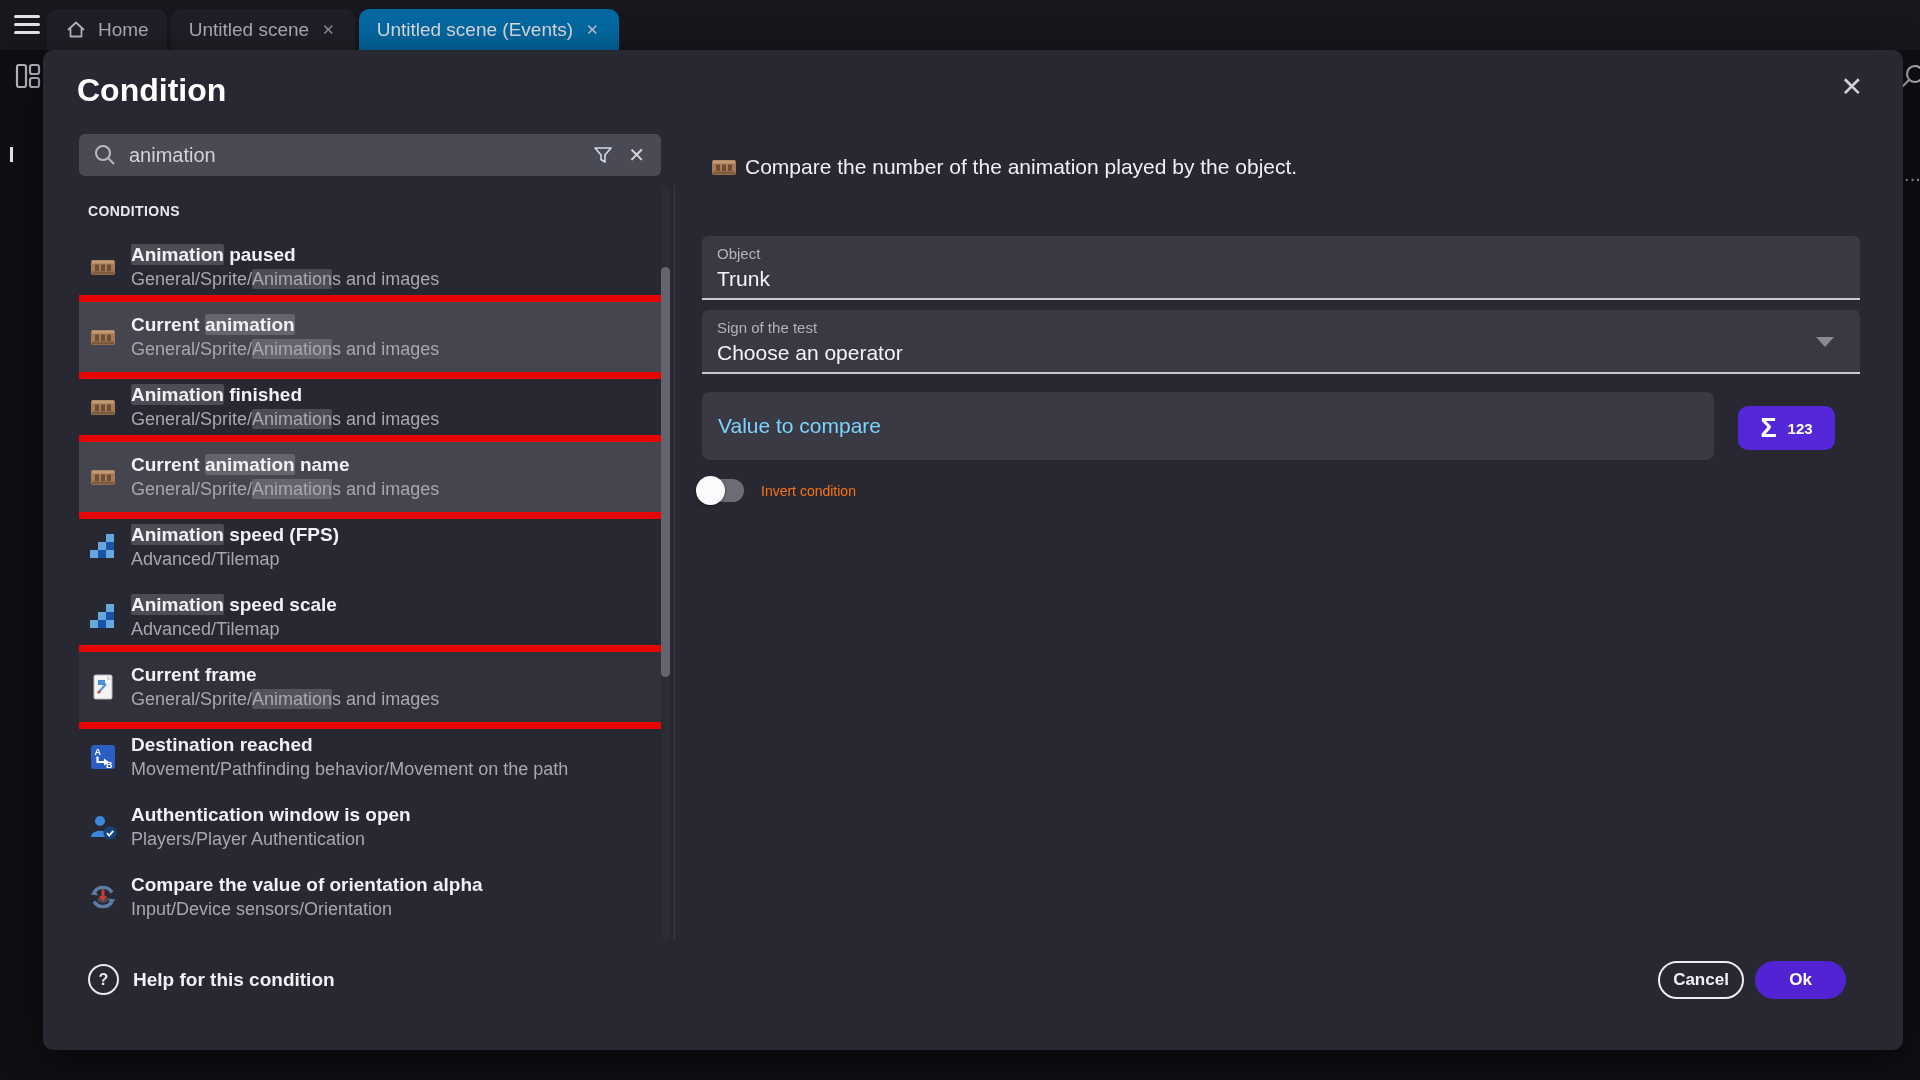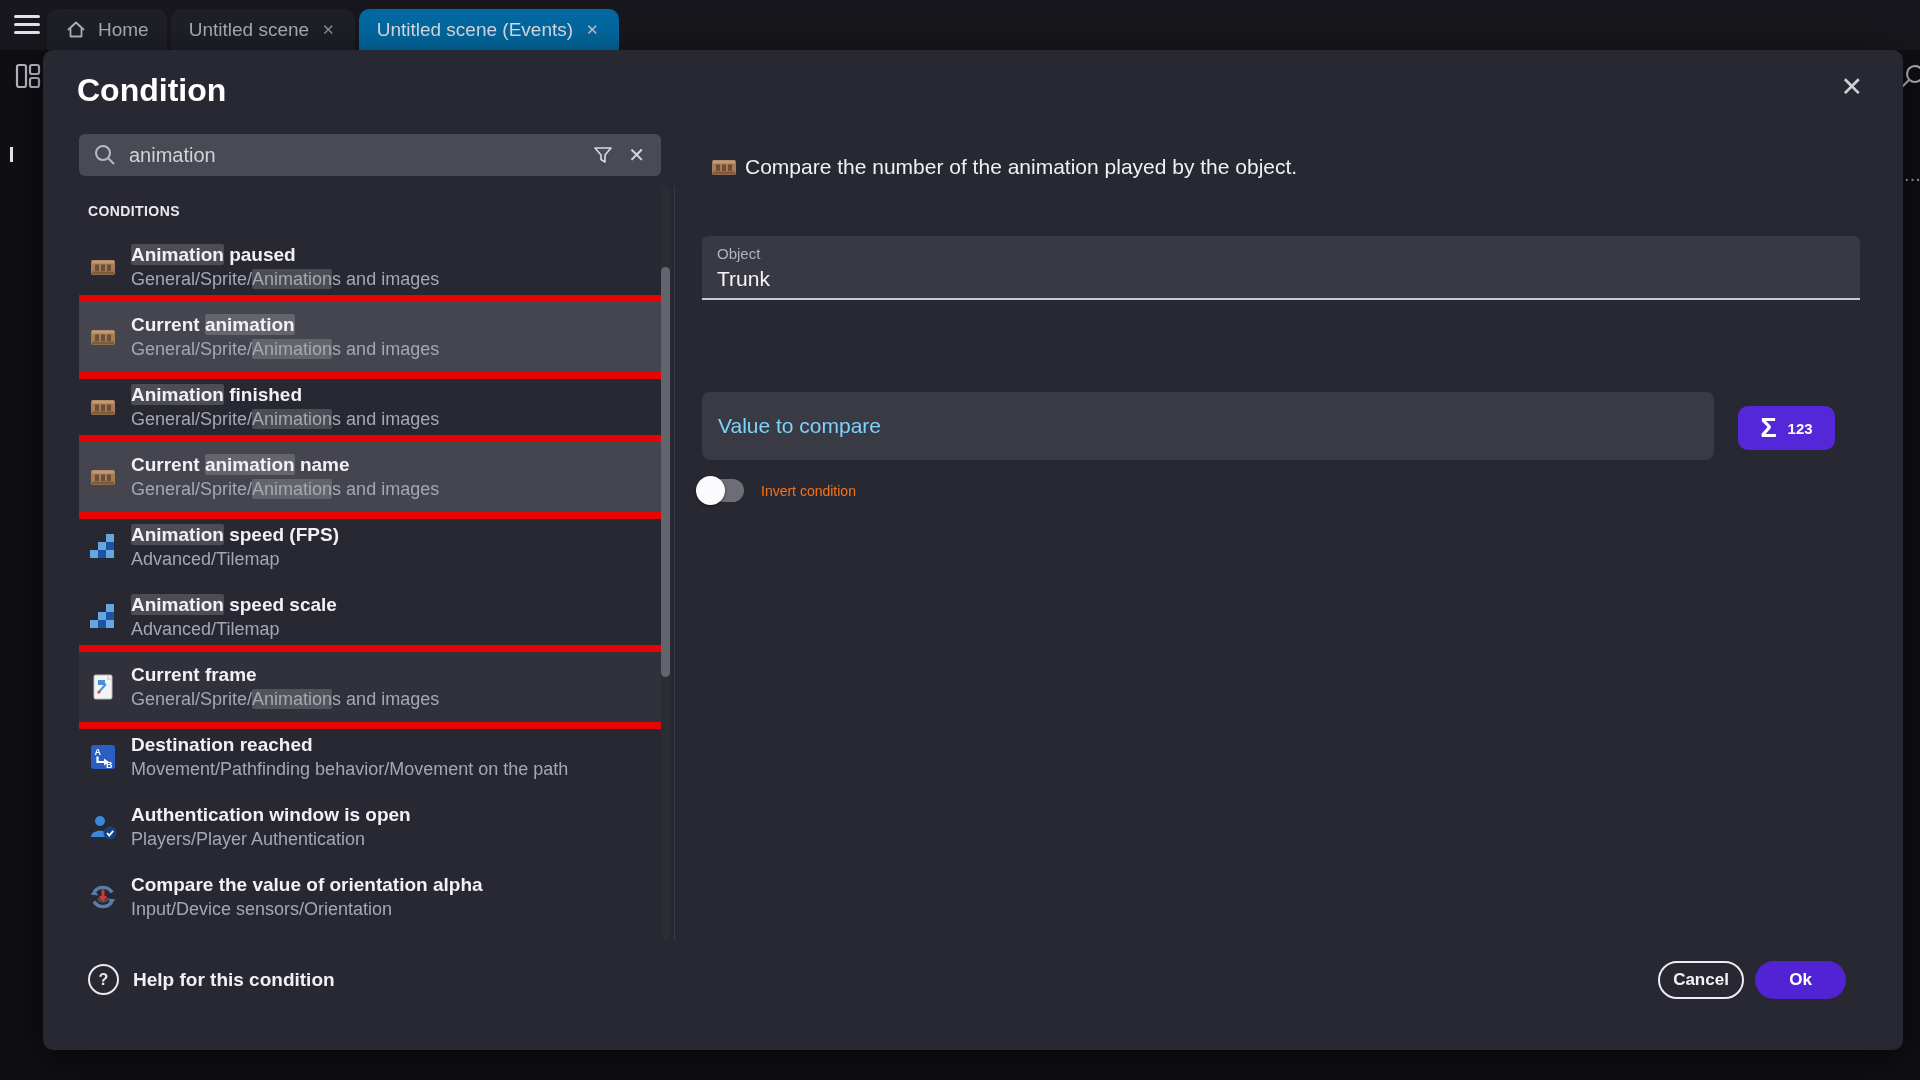--- a/index.html
+++ b/index.html
@@ -343,20 +343,25 @@
           </svg>
         </span>
       <span class="desc-text">Compare the number of the animation played by the object.</span>
     </div>
 
     <div class="field field-object">
       <div class="f-label">Object</div>
       <div class="f-value">Trunk</div>
     </div>
 
+    <div class="field field-operator">
+      <div class="f-label">Sign of the test</div>
+      <div class="f-value">Choose an operator</div>
+      <div class="caret"></div>
+    </div>
 
     <div class="value-box">
       <span class="placeholder">Value to compare</span>
     </div>
     <div class="sigma-btn">
       <span class="sigma">Σ</span>
       <span class="sigma-badge">123</span>
     </div>
 
     <div class="toggle-row">

